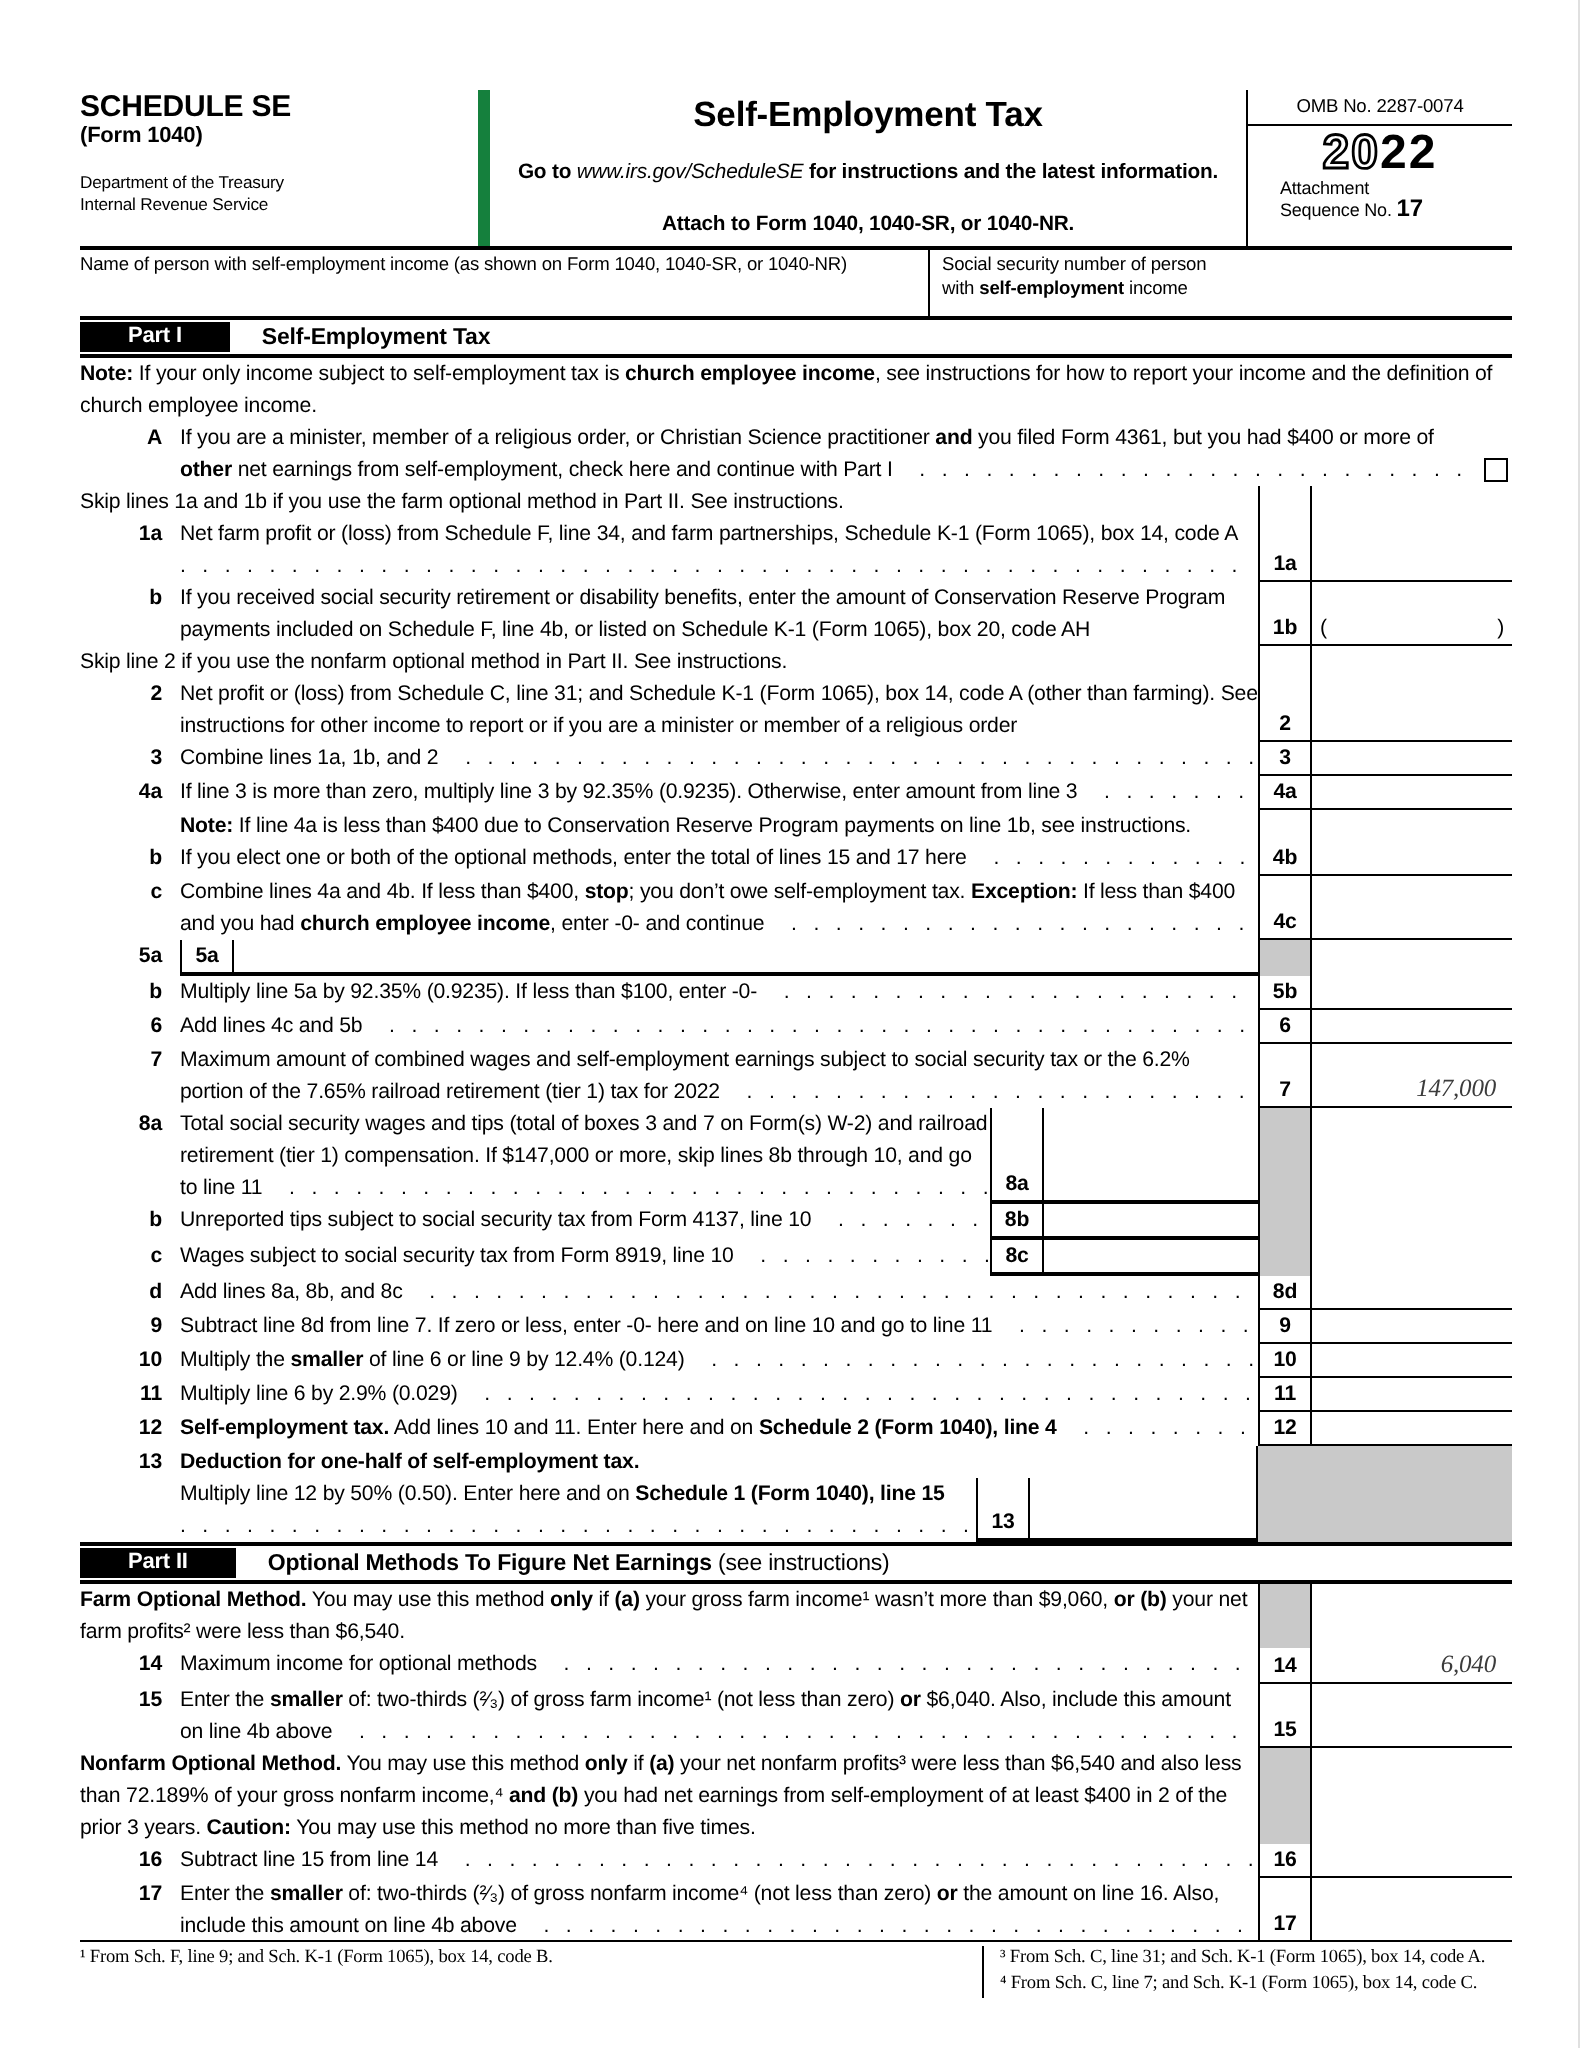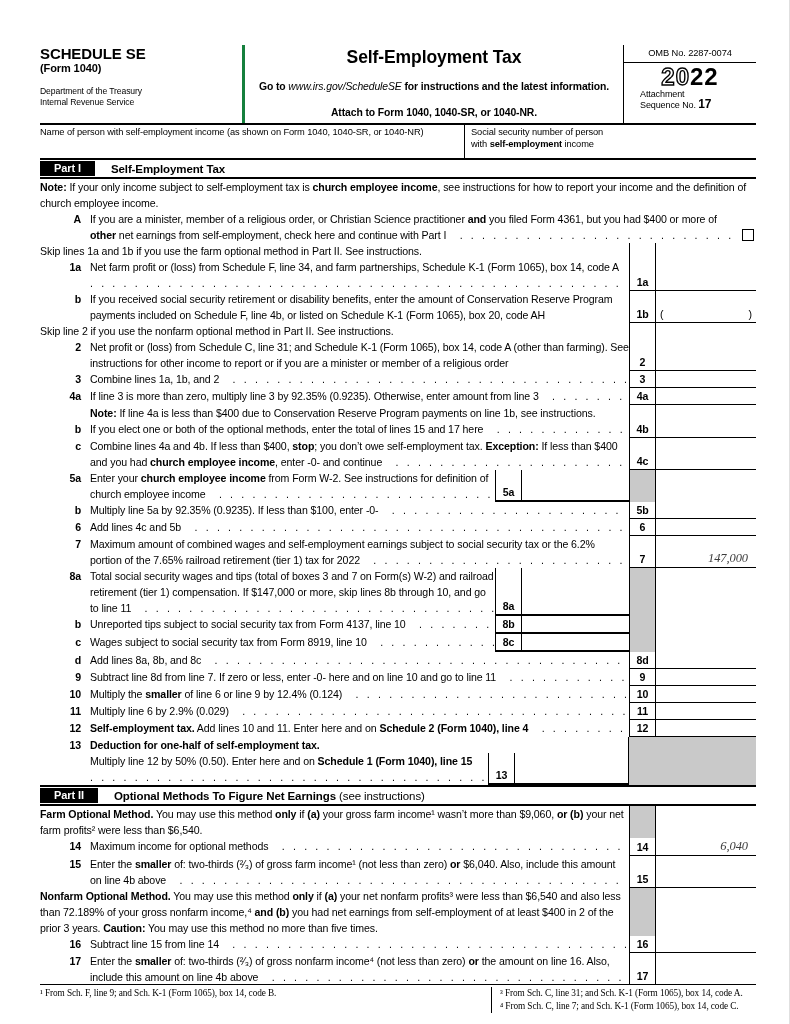--- a/index.html
+++ b/index.html
@@ -1,21 +1,21 @@
 <!DOCTYPE html>
 <html><head>
 <meta charset="utf-8">
 <style>
   html,body{margin:0;padding:0;background:#fff;}
   body{font-family:"Liberation Sans","DejaVu Sans",sans-serif;color:#000;letter-spacing:-0.1px;}
   .page{width:790px;height:1024px;box-sizing:border-box;background:#fff;padding:45px 33px 0 40px;position:relative;border-right:1px solid #e0e0e0;}
 
   
   .hdr{display:flex;border-bottom:2px solid #000;}
-  .hdr-left{flex:0 0 205px;border-right:3px solid #15803d;padding:1px 6px 16px 0;box-sizing:border-box;}
+  .hdr-left{flex:0 0 205px;border-right:6px solid #15803d;padding:1px 6px 16px 0;box-sizing:border-box;}
   .sched{font-size:15px;font-weight:700;line-height:16px;}
   .formno{font-size:11px;font-weight:700;line-height:13px;}
   .dept{font-size:8.6px;line-height:10.5px;margin-top:11px;}
   .hdr-mid{flex:1;text-align:center;border-right:1px solid #000;padding:0 8px 3px;display:flex;flex-direction:column;justify-content:space-between;}
   .ftitle{font-size:17.5px;font-weight:700;margin-top:2px;}
   .goto,.attach{font-size:10.4px;font-weight:700;line-height:14.5px;}
   .hdr-right{flex:0 0 132px;text-align:center;box-sizing:border-box;}
   .omb{font-size:9.3px;border-bottom:1px solid #000;padding:3px 0 4px;}
   .year{font-size:24px;font-weight:800;line-height:25px;letter-spacing:1px;margin-top:1px;}
   .y-o{color:#fff;-webkit-text-stroke:1.4px #000;}
@@ -25,21 +25,21 @@
 
   
   .namerow{display:flex;height:33px;}
   .namecell{flex:1;padding:1px 4px 0 0;display:flex;flex-direction:row;}
   .ssncell{flex:0 0 292px;border-left:1px solid #000;padding:1px 0 0 6px;box-sizing:border-box;}
   .small-label{font-size:9.3px;line-height:12px;}
   .entry{flex:1;}
 
   
   .phdr{display:flex;align-items:center;border-top:2px solid #000;border-bottom:2px solid #000;padding:1px 0;}
-  .pbadge{background:#000;color:#fff;font-weight:700;font-size:11px;padding:1px 14px 2px;}
+  .pbadge{background:#000;color:#fff;font-weight:700;font-size:11px;padding:1px 24px 2px;}
   .ptitle{margin-left:16px;font-size:11.5px;}
   .bold{font-weight:700;}
 
   
   .para{font-size:10.6px;line-height:16px;margin:0;}
   .row{display:flex;font-size:10.6px;line-height:16px;align-items:stretch;}
   .num{flex:0 0 50px;padding-right:9px;box-sizing:border-box;text-align:right;font-weight:700;}
   .txt{flex:1 1 auto;overflow:hidden;}
   .txt-full{flex:1 1 auto;overflow:hidden;}
   .h1{max-height:16px;}.h2{max-height:32px;}.h3{max-height:48px;}
@@ -185,21 +185,20 @@
 
   <div class="row">
     <div class="num">c</div>
     <div class="txt h2 dts"><span>Combine lines 4a and 4b. If less than $400, </span><span style="font-weight: 700;">stop</span><span>; you don’t owe self-employment tax. </span><span style="font-weight: 700;">Exception:</span><span> If less than $400 and you had </span><span style="font-weight: 700;">church employee income</span><span>, enter -0- and continue</span></div>
     <div class="lcol ub">4c</div>
     <div class="acol ub"></div>
   </div>
 
   <div class="row">
     <div class="num">5a</div>
-    <div class="txt w405 h2 dts"><span>Enter your </span><span style="font-weight: 700;">church employee income</span><span> from Form W-2. See instructions for definition of church employee income</span></div>
     <div class="ibx ub">
       <div class="ibx-l">5a</div>
       <div class="ibx-e"></div>
     </div>
     <div class="lcol gray"></div>
     <div class="acol"></div>
   </div>
 
   <div class="row">
     <div class="num">b</div>

